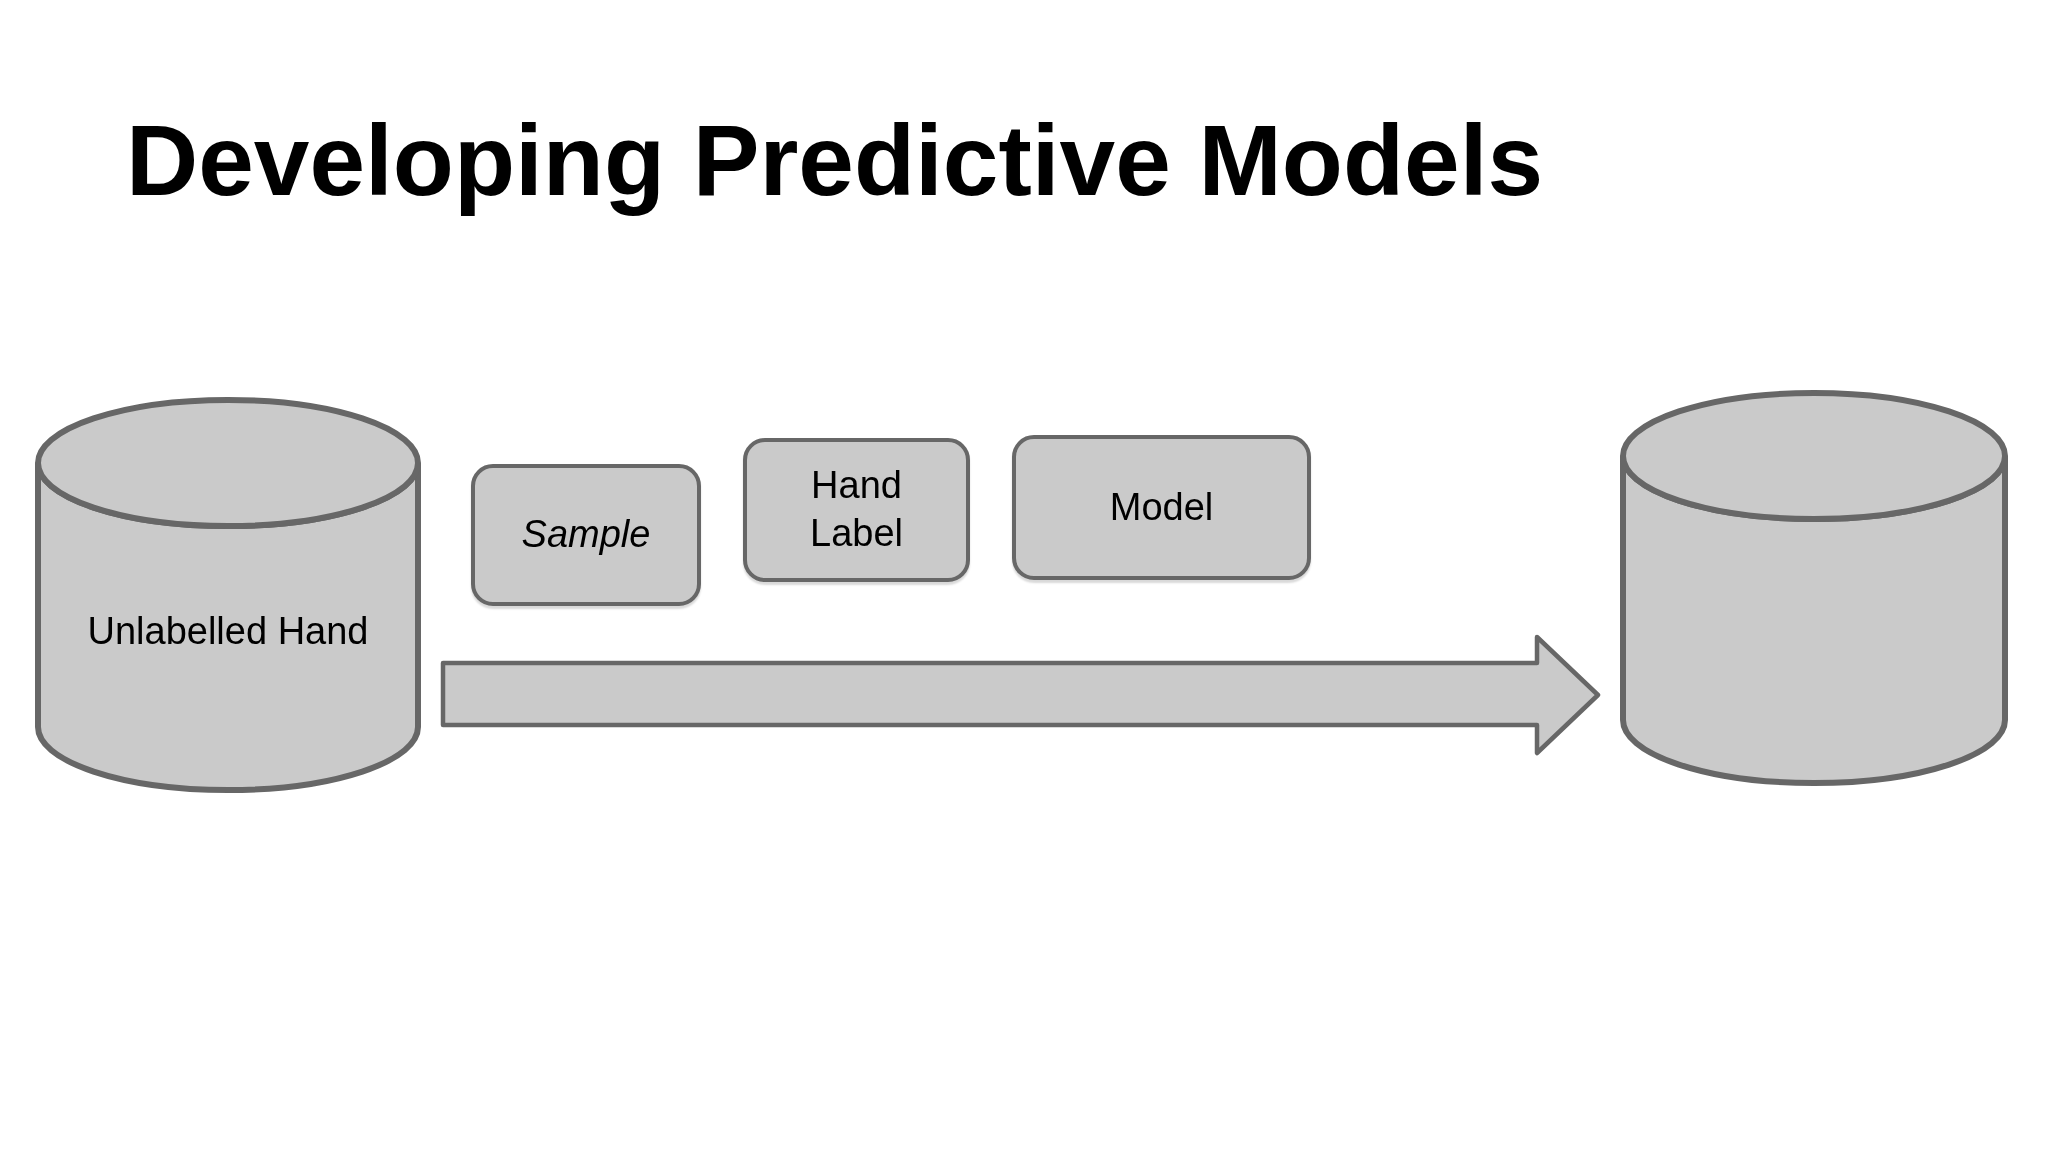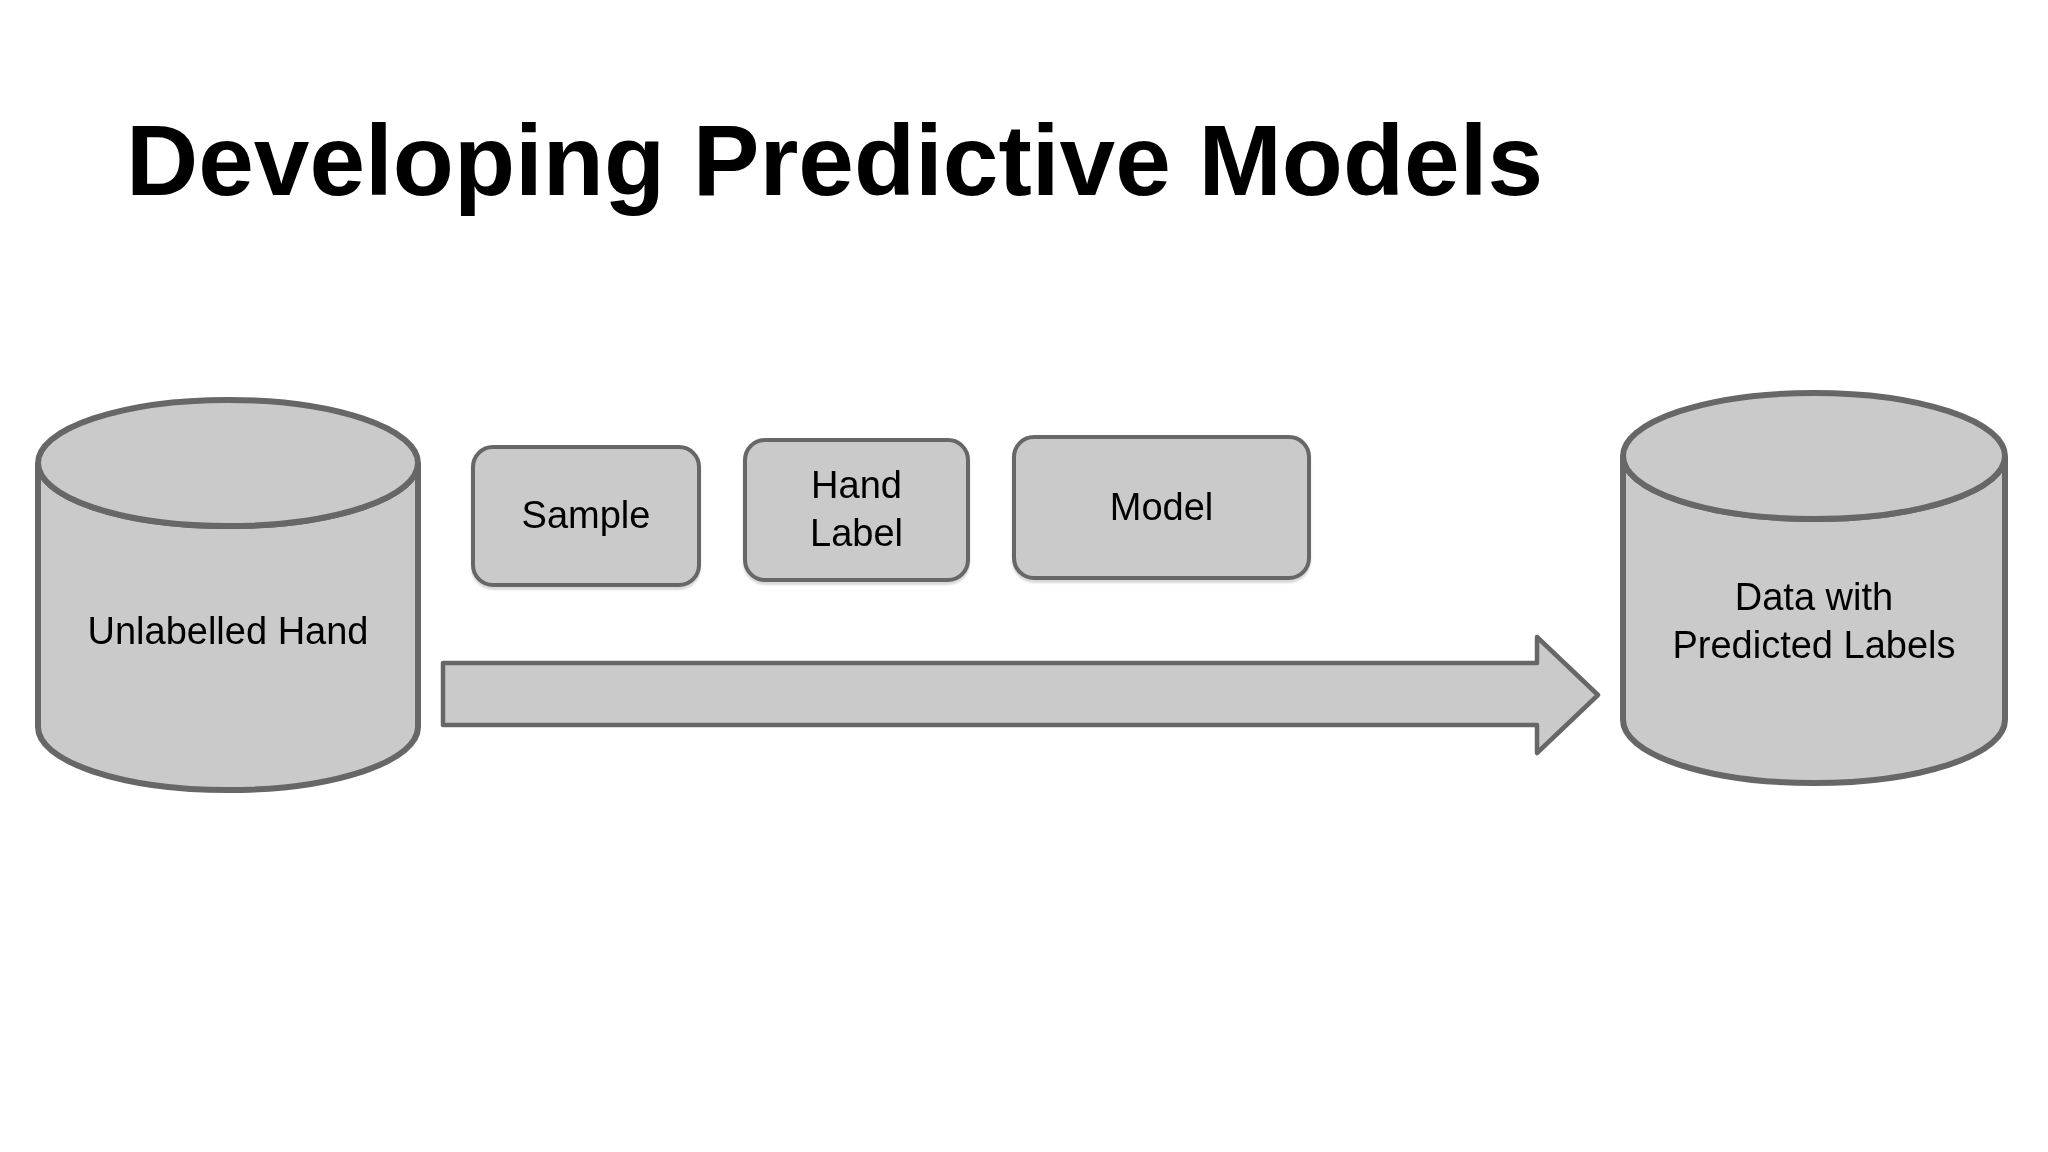--- a/index.html
+++ b/index.html
@@ -55,21 +55,21 @@
     border-radius: 22px;
     display: flex;
     align-items: center;
     justify-content: center;
     text-align: center;
     font-size: 38px;
     line-height: 1.26;
     white-space: pre-line;
     box-shadow: 0 3px 2px rgba(0,0,0,0.15);
   }
-  .box-sample  { left: 471px;  top: 445px; width: 230px; height: 142px; }
+  .box-sample  { left: 471px;  top: 464px; width: 230px; height: 142px; font-style: italic; }
   .box-hand    { left: 743px;  top: 438px; width: 227px; height: 144px; }
   .box-model   { left: 1012px; top: 435px; width: 299px; height: 145px; }
   .box-predict { left: 1350px; top: 433px; width: 222px; height: 144px; }
   .cyl-label {
     position: absolute;
     transform: translate(-50%, -50%);
     font-size: 38px;
     line-height: 1.26;
     text-align: center;
     white-space: pre-line;
@@ -103,16 +103,14 @@
   <div class="cyl-label cyl-label-left">Unlabelled Hand</div>
 
   <div class="process-box box-sample">Sample</div>
 
   <div class="process-box box-model">Model</div>
 
   <div class="process-box box-hand">Hand
 Label</div>
 
 
-  <div class="cyl-label cyl-label-right">Data with
-Predicted Labels</div>
 
 </div>
 
 </body></html>

